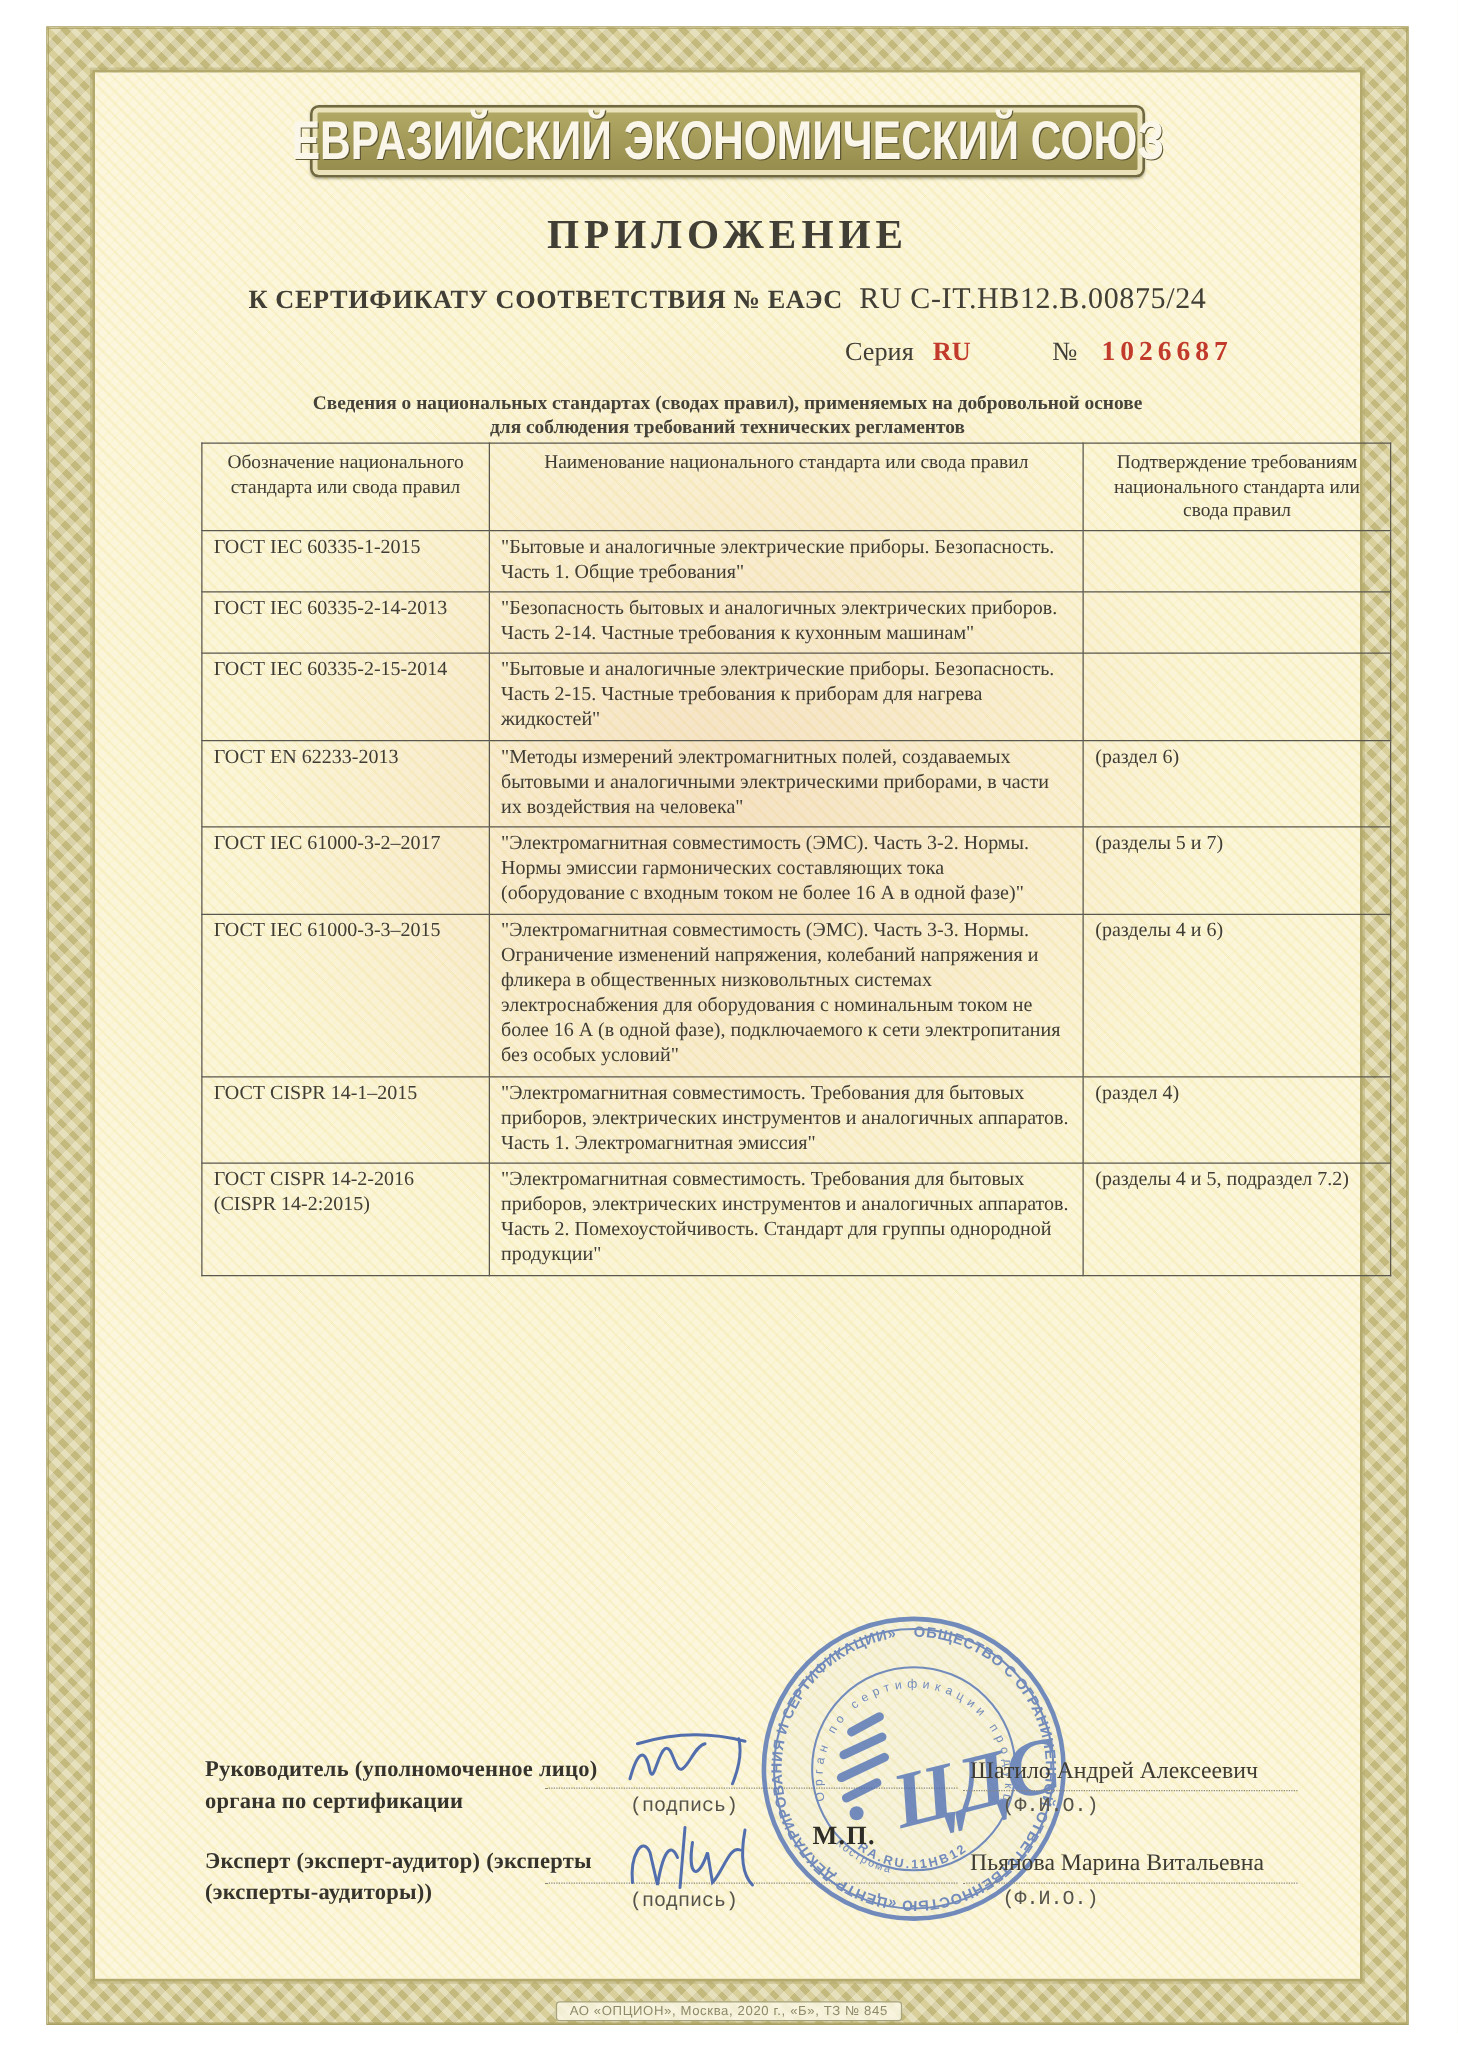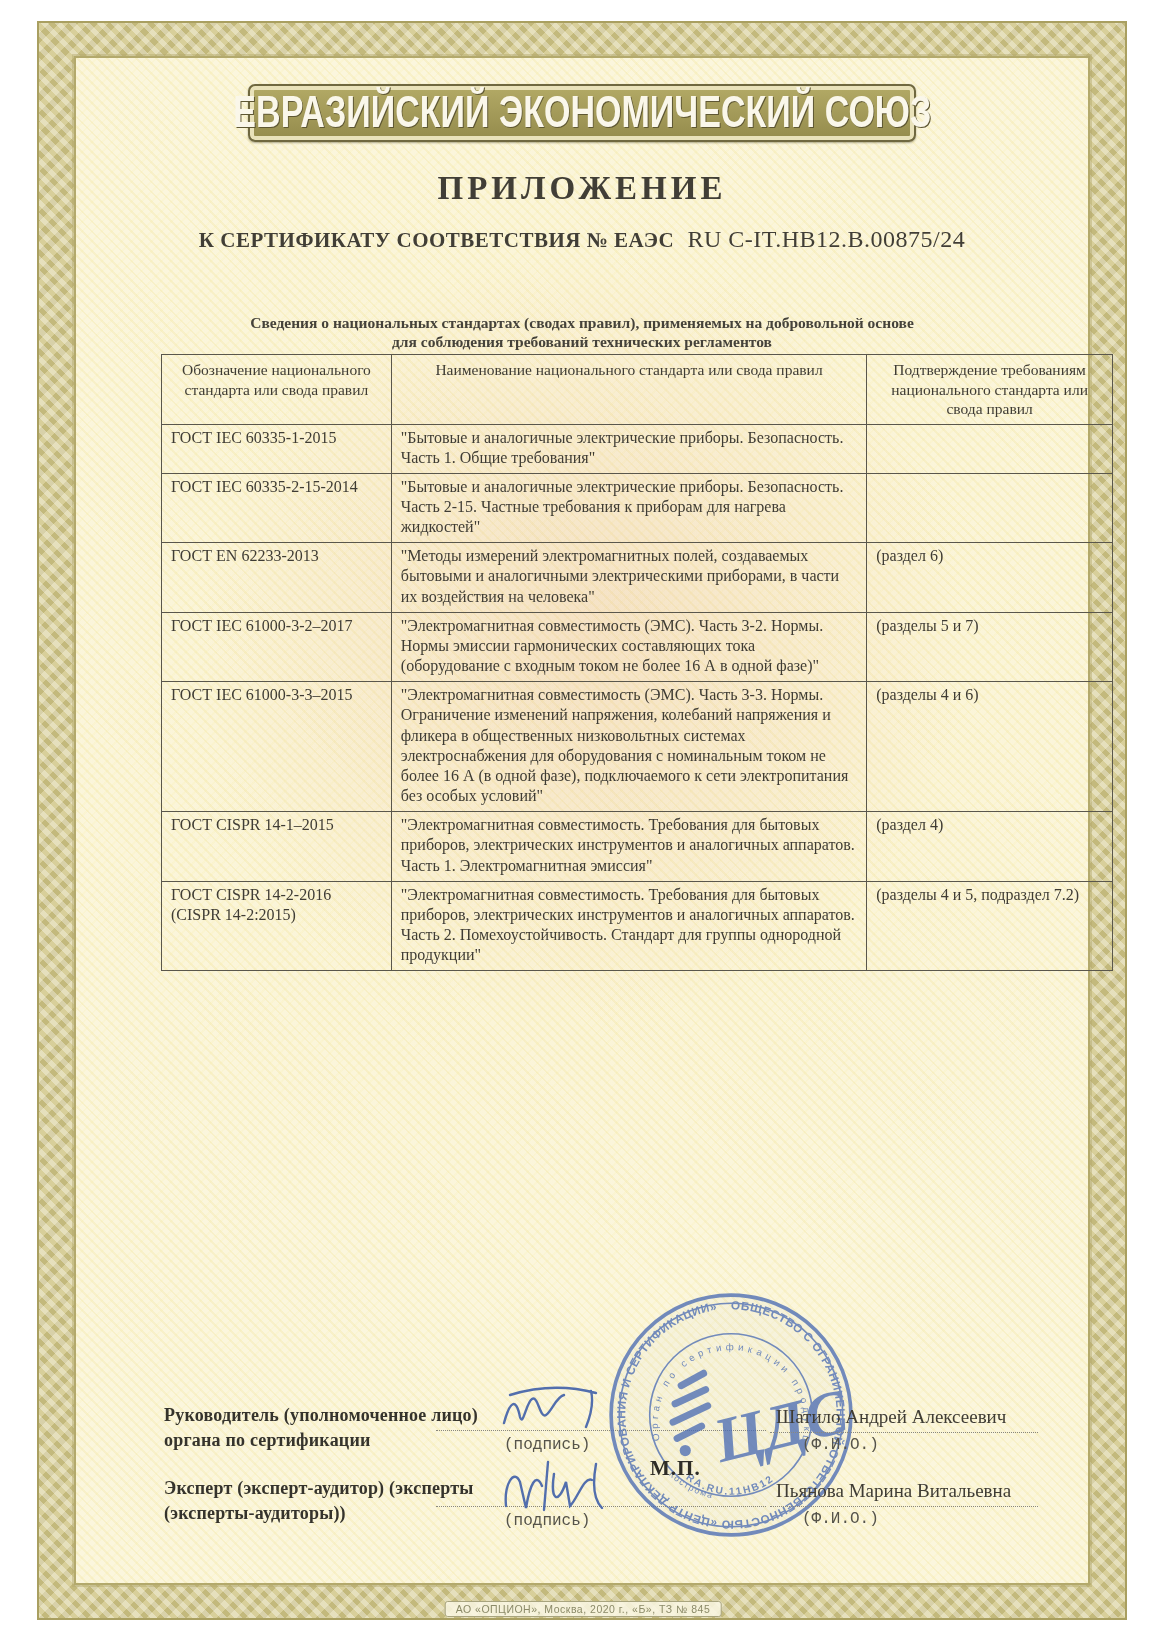--- a/index.html
+++ b/index.html
@@ -117,20 +117,26 @@
       <span>ЕВРАЗИЙСКИЙ ЭКОНОМИЧЕСКИЙ СОЮЗ</span>
     </div>
 
     <div class="abs page-title">ПРИЛОЖЕНИЕ</div>
 
     <div class="abs subtitle-line">
       <span class="bold">К СЕРТИФИКАТУ СООТВЕТСТВИЯ № ЕАЭС</span>
       <span class="certno">RU C-IT.НВ12.В.00875/24</span>
     </div>
 
+    <div class="abs series-line">
+      <span class="lbl">Серия</span>
+      <span class="red">RU</span>
+      <span class="num-sign">№</span>
+      <span class="serial">1026687</span>
+    </div>
 
     <div class="abs intro">
       <div>Сведения о национальных стандартах (сводах правил), применяемых на добровольной основе</div>
       <div>для соблюдения требований технических регламентов</div>
     </div>
 
     <table class="standards">
       <colgroup>
           <col class="c1">
           <col class="c2">
@@ -140,20 +146,25 @@
         <tr>
           <th>Обозначение национального стандарта или свода правил</th>
           <th>Наименование национального стандарта или свода правил</th>
           <th>Подтверждение требованиям национального стандарта или свода правил</th>
         </tr>
       </thead>
       <tbody>
         <tr>
           <td>ГОСТ IEC 60335-1-2015</td>
           <td>"Бытовые и аналогичные электрические приборы. Безопасность. Часть 1. Общие требования"</td>
+          <td></td>
+        </tr>
+        <tr>
+          <td>ГОСТ IEC 60335-2-14-2013</td>
+          <td>"Безопасность бытовых и аналогичных электрических приборов. Часть 2-14. Частные требования к кухонным машинам"</td>
           <td></td>
         </tr>
         <tr>
           <td>ГОСТ IEC 60335-2-15-2014</td>
           <td>"Бытовые и аналогичные электрические приборы. Безопасность. Часть 2-15. Частные требования к приборам для нагрева жидкостей"</td>
           <td></td>
         </tr>
         <tr>
           <td>ГОСТ EN 62233-2013</td>
           <td>"Методы измерений электромагнитных полей, создаваемых бытовыми и аналогичными электрическими приборами, в части их воздействия на человека"</td>

